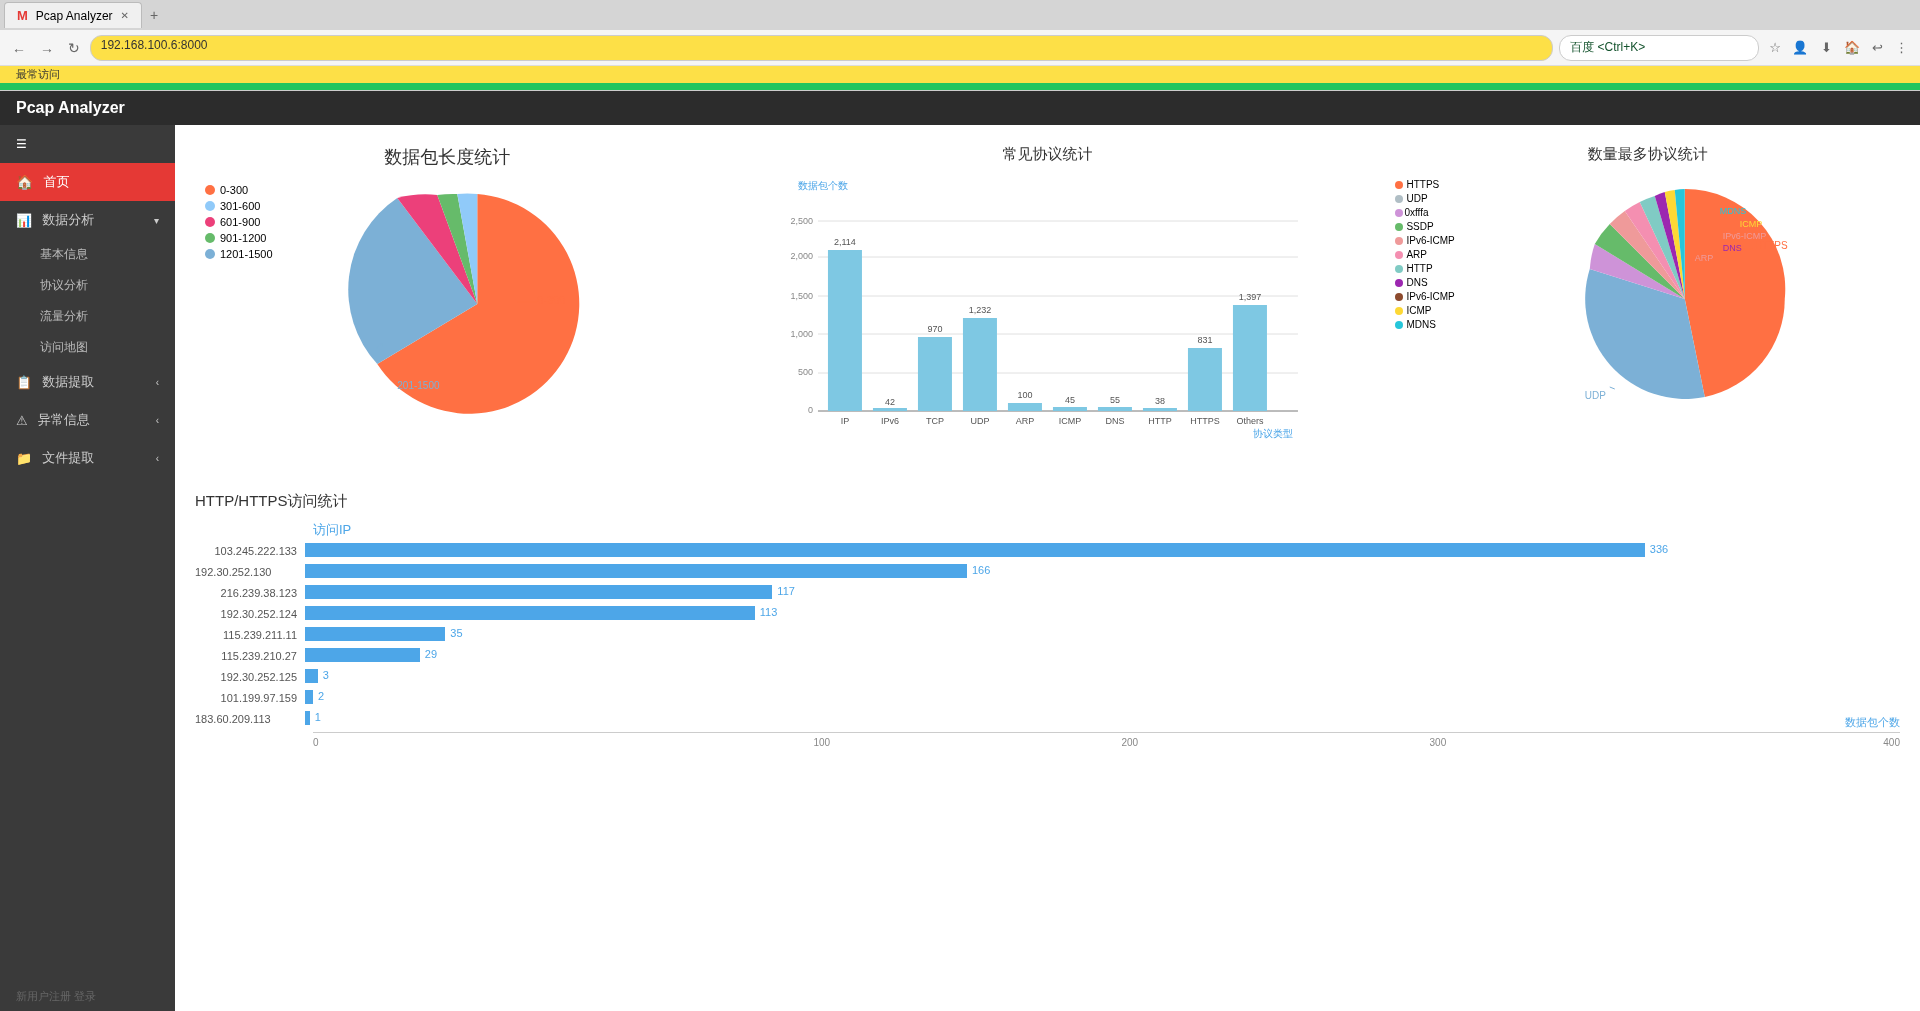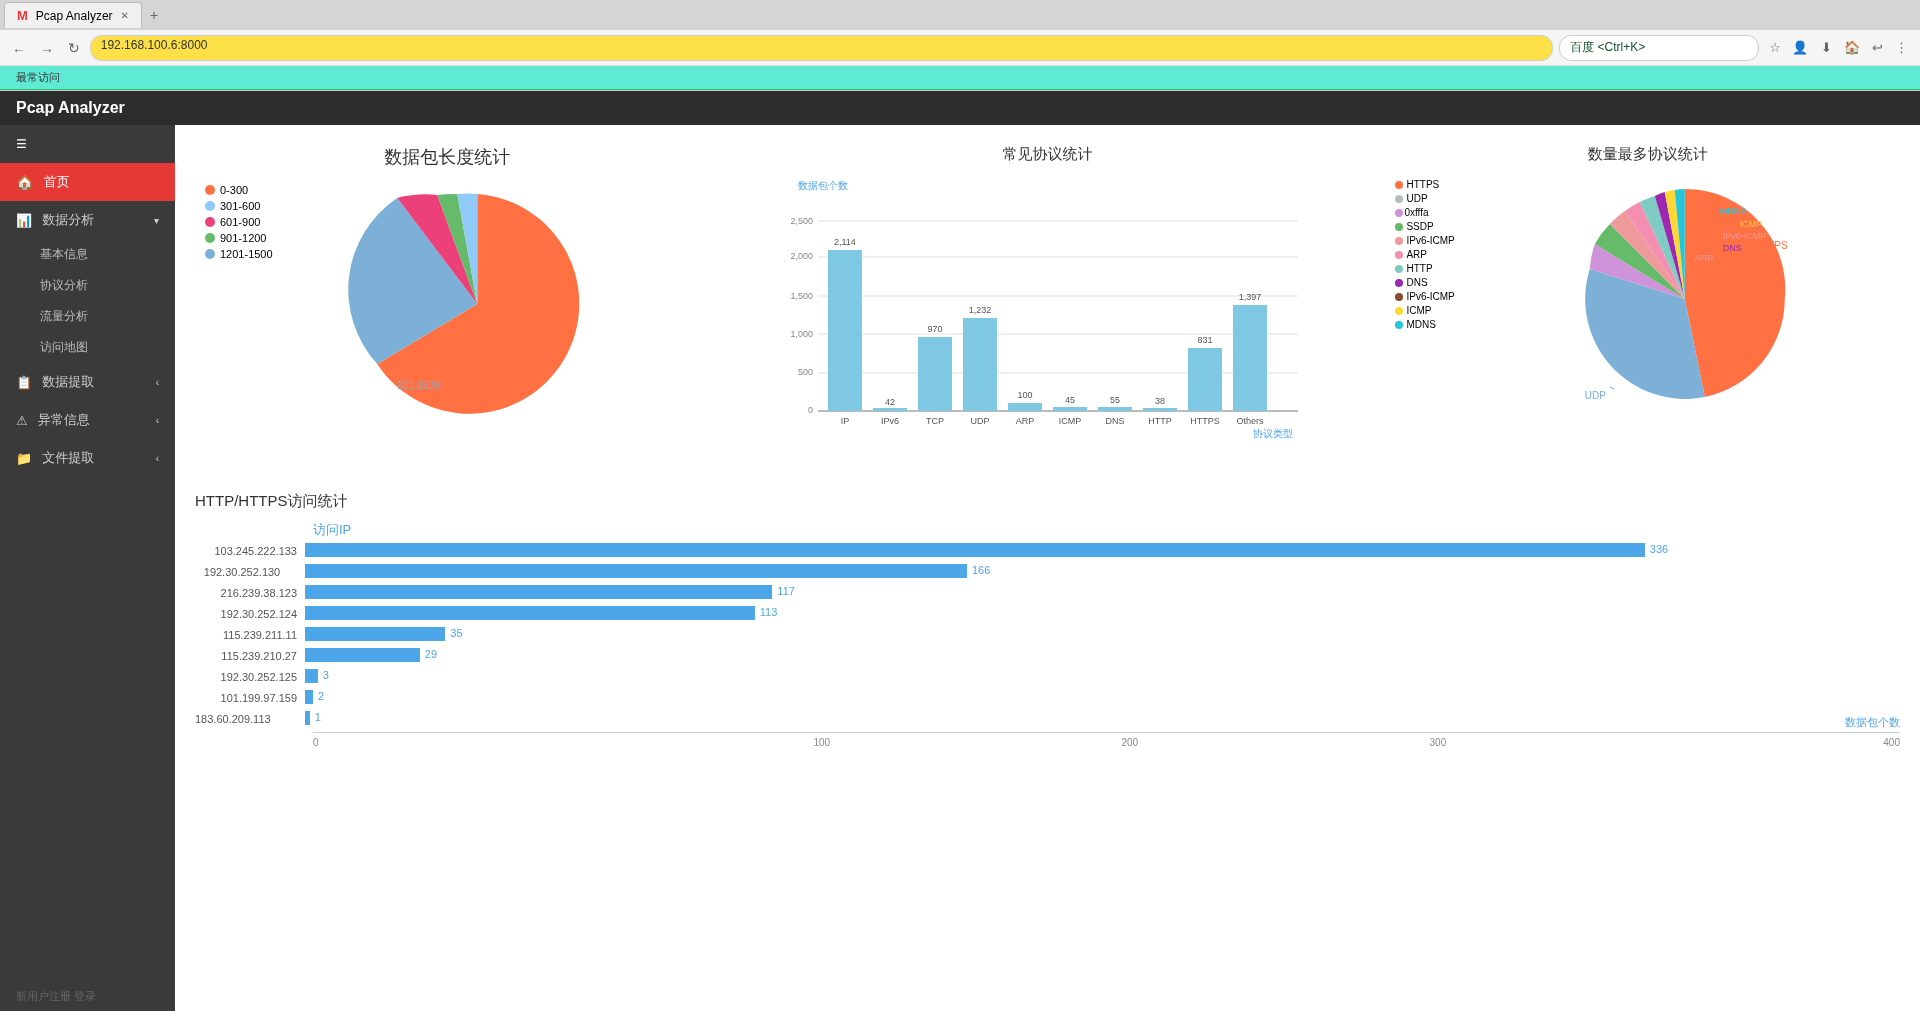--- a/index.html
+++ b/index.html
@@ -11,21 +11,21 @@
     .tab { background: #f0f0f0; border: 1px solid #bbb; border-bottom: none; padding: 4px 12px; display: flex; align-items: center; gap: 8px; font-size: 12px; height: 26px; border-radius: 4px 4px 0 0; }
     .tab-close { cursor: pointer; color: #666; font-size: 10px; }
     .new-tab { background: none; border: none; cursor: pointer; padding: 4px 8px; font-size: 14px; color: #666; }
     .address-bar { display: flex; align-items: center; gap: 6px; padding: 4px 8px; background: #f5f5f5; border-bottom: 1px solid #ddd; height: 36px; }
     .nav-btn { background: none; border: none; cursor: pointer; color: #666; font-size: 14px; padding: 2px 4px; }
     .url-box { flex: 1; display: flex; align-items: flex-start; background: #fde047; border: 1px solid #ccc; border-radius: 12px; padding: 2px 10px; height: 26px; }
     .url-text { font-size: 12px; color: #333; flex: 1; }
     .search-box { display: flex; align-items: center; background: white; border: 1px solid #ccc; border-radius: 12px; padding: 2px 10px; height: 26px; width: 200px; font-size: 12px; color: #14532d; }
     .toolbar-icons { display: flex; align-items: center; gap: 4px; }
     .toolbar-icon { color: #666; font-size: 13px; cursor: pointer; padding: 2px 4px; }
-    .bookmark-bar { background: #5eead4; padding: 2px 8px; border-bottom: 1px solid #22c55e; height: 24px; display: flex; align-items: center; }
+    .bookmark-bar { background: #fde047; padding: 2px 8px; border-bottom: 7px solid #22c55e; height: 24px; display: flex; align-items: center; }
     .bookmark-item { font-size: 11px; color: #333; cursor: pointer; padding: 2px 8px; }
 
     
     .app { display: flex; flex-direction: column; height: calc(100vh - 90px); }
     .app-header { background: #2c2c2c; color: white; padding: 8px 16px; display: flex; align-items: center; font-size: 16px; font-weight: bold; }
     .app-body { display: flex; flex: 1; overflow: hidden; }
 
     
     .sidebar { width: 175px; background: #3a3a3a; color: #ccc; flex-shrink: 0; display: flex; flex-direction: column; }
     .sidebar-menu-icon { padding: 12px 16px; cursor: pointer; color: #fff; }
@@ -351,21 +351,21 @@
         <div style="position:relative;">
 
           <div style="margin-left:118px;font-size:13px;color:#4da6e8;margin-bottom:4px;">访问IP</div>
 
           <div id="http-bars-container">
           <div class="bar-row" style="display: flex; align-items: center; margin-bottom: 5px; font-size: 11px;">
                 <div style="width: 110px; text-align: right; padding-right: 8px; color: rgb(85, 85, 85); flex-shrink: 0;">103.245.222.133</div>
                 <div style="flex: 1 1 0%; position: relative; height: 16px;"><div style="width: 84%; height: 14px; background: rgb(77, 166, 232); position: relative; display: inline-block;"></div><span style="margin-left: 5px; font-size: 11px; color: rgb(77, 166, 232); position: absolute; top: 0px;">336</span></div>
               </div>
               <div class="bar-row" style="display: flex; align-items: center; margin-bottom: 5px; font-size: 11px;">
-                <div style="width: 110px; text-align: center; padding-right: 16px; color: rgb(85, 85, 85); flex-shrink: 0;">192.30.252.130</div>
+                <div style="width: 110px; text-align: left; padding-right: 16px; color: rgb(85, 85, 85); flex-shrink: 0;">192.30.252.130</div>
                 <div style="flex: 1 1 0%; position: relative; height: 16px;"><div style="width: 41.5%; height: 14px; background: rgb(77, 166, 232); position: relative; display: inline-block;"></div><span style="margin-left: 5px; font-size: 11px; color: rgb(77, 166, 232); position: absolute; top: 0px;">166</span></div>
               </div>
               <div class="bar-row" style="display: flex; align-items: center; margin-bottom: 5px; font-size: 11px;">
                 <div style="width: 110px; text-align: right; padding-right: 8px; color: rgb(85, 85, 85); flex-shrink: 0;">216.239.38.123</div>
                 <div style="flex: 1 1 0%; position: relative; height: 16px;"><div style="width: 29.3%; height: 14px; background: rgb(77, 166, 232); position: relative; display: inline-block;"></div><span style="margin-left: 5px; font-size: 11px; color: rgb(77, 166, 232); position: absolute; top: 0px;">117</span></div>
               </div>
               <div class="bar-row" style="display: flex; align-items: center; margin-bottom: 5px; font-size: 11px;">
                 <div style="width: 110px; text-align: right; padding-right: 8px; color: rgb(85, 85, 85); flex-shrink: 0;">192.30.252.124</div>
                 <div style="flex: 1 1 0%; position: relative; height: 16px;"><div style="width: 28.2%; height: 14px; background: rgb(77, 166, 232); position: relative; display: inline-block;"></div><span style="margin-left: 5px; font-size: 11px; color: rgb(77, 166, 232); position: absolute; top: 0px;">113</span></div>
               </div>

